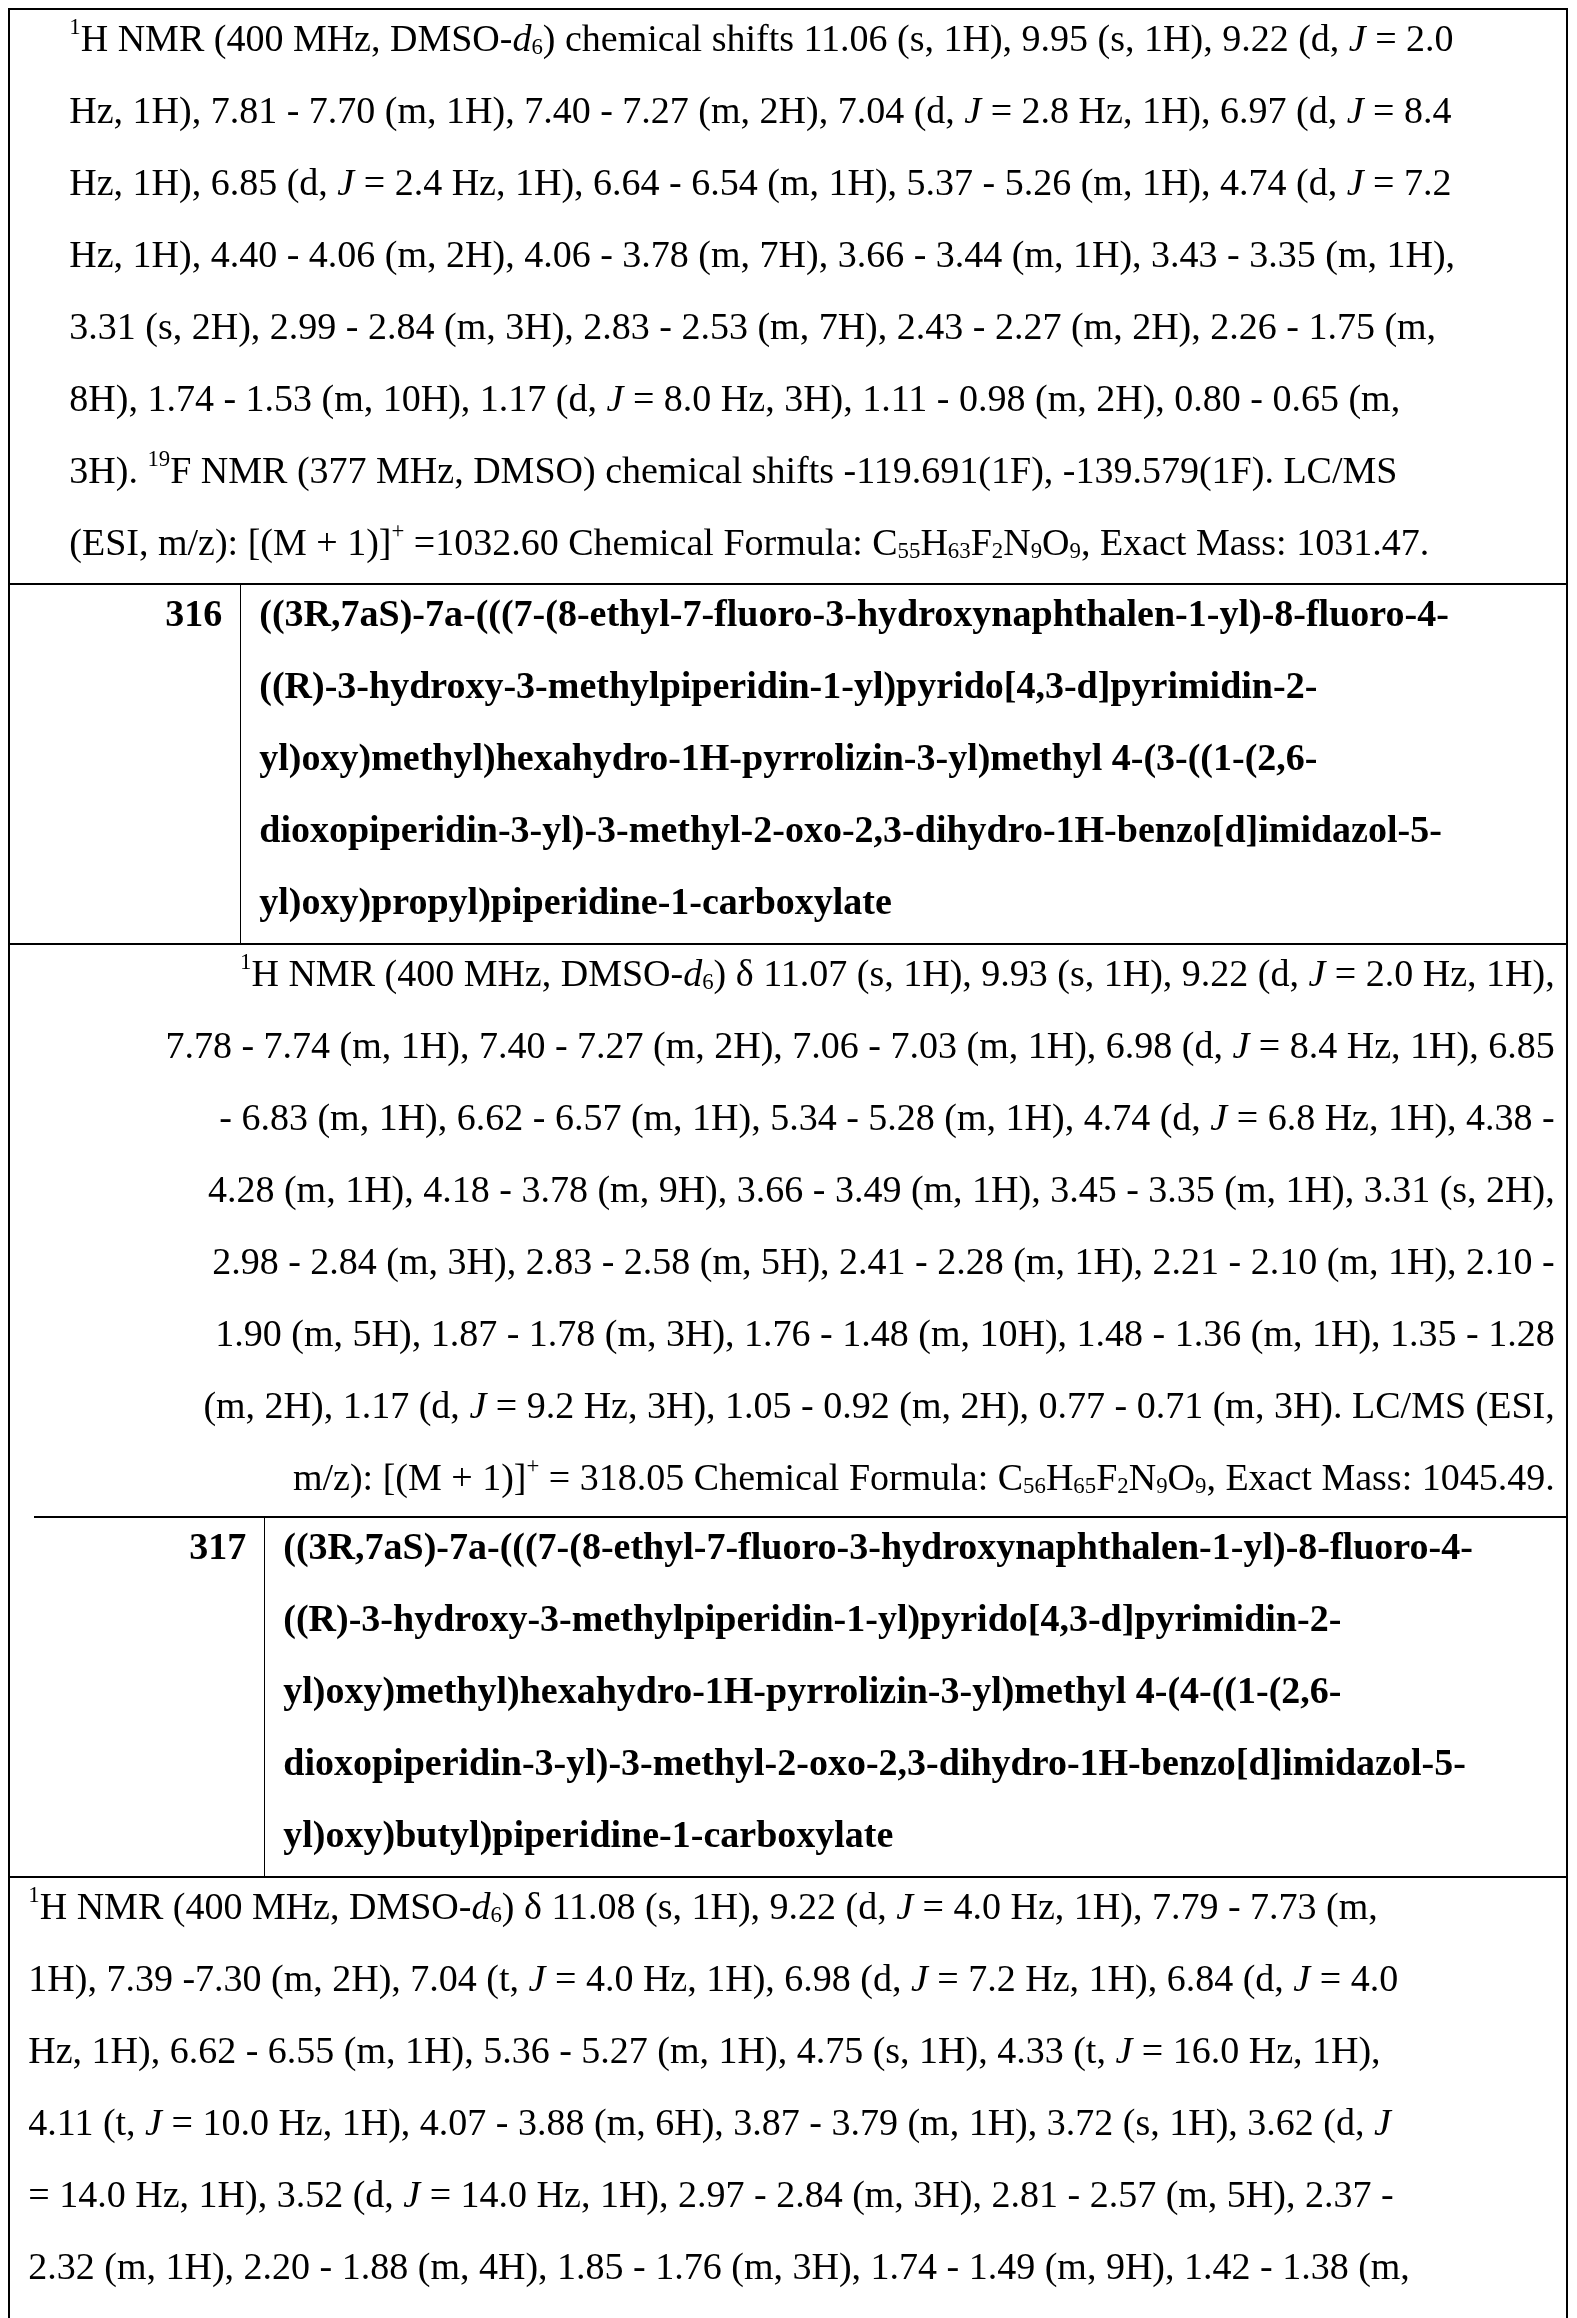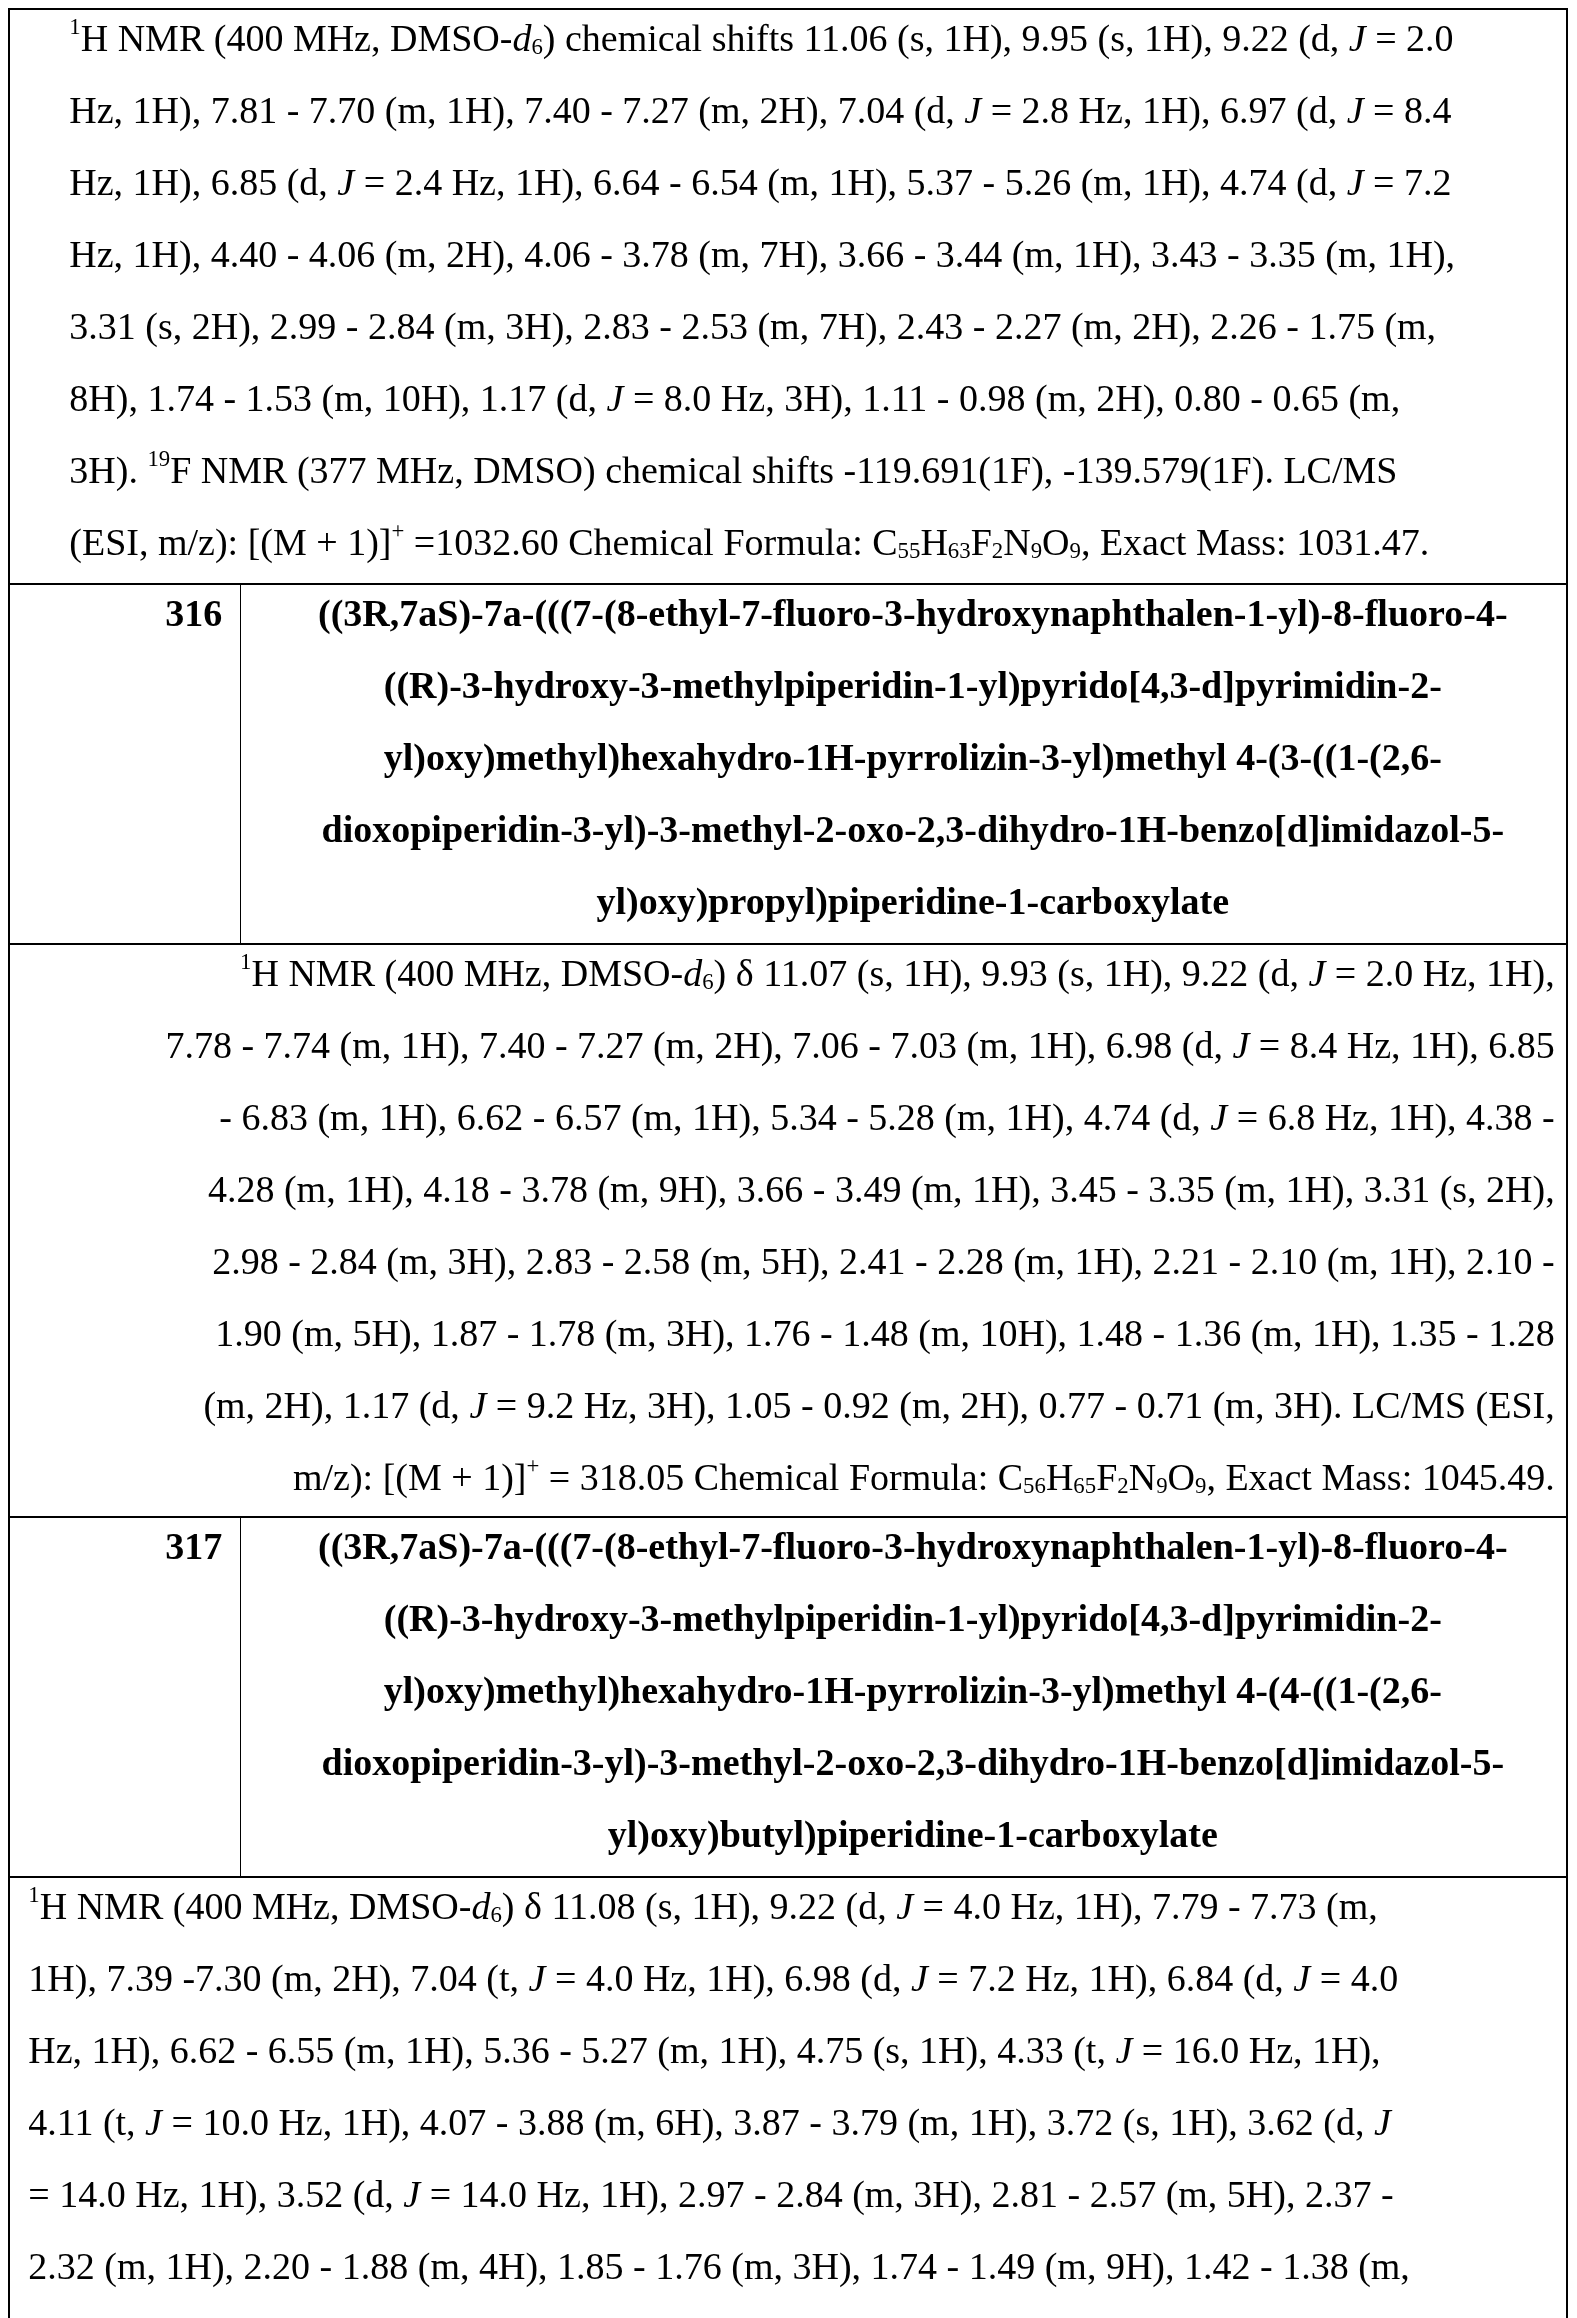--- a/index.html
+++ b/index.html
@@ -49,21 +49,20 @@
     font-size: 38px;
     line-height: 72px;
   }
   .name-cell {
     flex: 1;
     box-sizing: border-box;
     padding-left: 18px;
     font-size: 38px;
     line-height: 72px;
     white-space: nowrap;
-    text-align: center;
   }
   .line {
     display: block;
     height: 72px;
     position: relative;
     top: -8.3px;
   }
   .num-text {
     display: block;
     position: relative;
@@ -72,21 +71,21 @@
   sup, sub {
     font-size: 0.6em;
     line-height: 0;
   }
   sup { vertical-align: 0.75em; }
   sub { vertical-align: -0.15em; }
   i { font-style: italic; }
   .block-1 { height: 573px; padding-left: 41px; }
   .block-2 { height: 360px; }
   .block-3 { height: 573px; text-align: right; }
-  .block-4 { height: 360px; }
+  .block-4 { height: 360px; margin-left: 24px; }
   .block-5 { height: 514px; }
 </style>
 </head>
 <body>
 
 <div class="doc-table">
 
   <div class="row block-1">
     <div class="full-cell">
         <span class="line"><sup>1</sup><span>H NMR (400 MHz, DMSO-</span><i>d</i><sub>6</sub><span>) chemical shifts 11.06 (s, 1H), 9.95 (s, 1H), 9.22 (d, </span><i>J</i><span> = 2.0</span></span>

